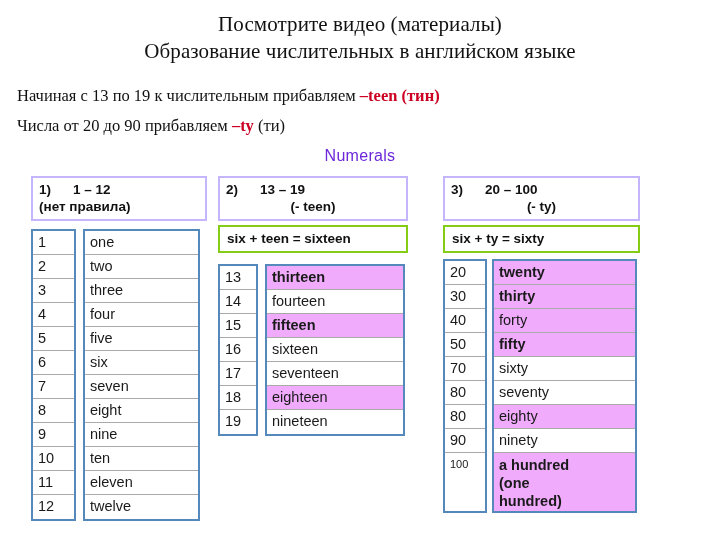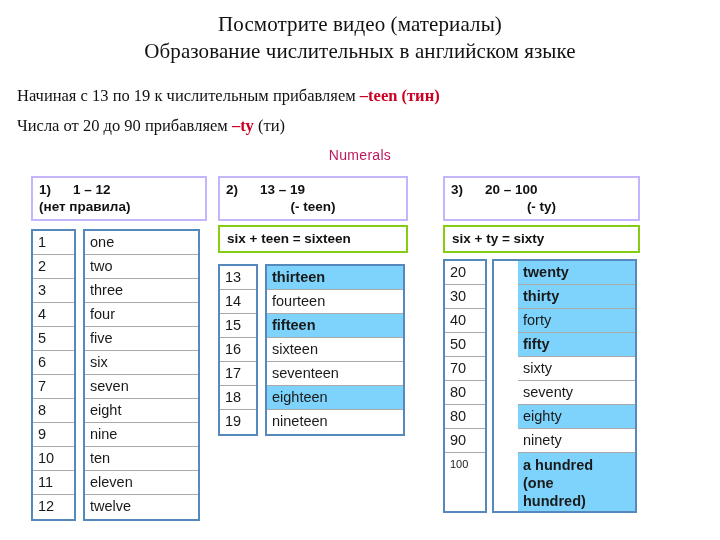--- a/index.html
+++ b/index.html
@@ -54,23 +54,23 @@
     height: 380px;
     margin-top: 6px;
   }
   .fig-title {
     position: absolute;
     left: 0;
     top: 0;
     width: 720px;
     text-align: center;
     font-family: "Liberation Sans", sans-serif;
-    font-size: 14px;
+    font-size: 16px;
     font-weight: normal;
-    color: #be185d;
+    color: #6d28d9;
     letter-spacing: 0.3px;
   }
 
   .col {
     position: absolute;
     top: 29px;
   }
   .col1 { left: 31px;  width: 176px; }
   .col2 { left: 218px; width: 190px; }
   .col3 { left: 443px; width: 197px; }
@@ -149,23 +149,23 @@
 
   .num-stack .cell { text-align: left; }
   .word-stack .cell { text-align: left; }
 
   
   .col1 .num-stack { width: 45px; }
   .col1 .word-stack { width: 117px; }
   .col2 .num-stack { width: 40px; }
   .col2 .word-stack { width: 140px; }
   .col3 .num-stack { width: 44px; }
-  .col3 .word-stack { width: 145px; padding-left: 24px; }
-
-  .cell.hl { background: #7dd3fc; }
+  .col3 .word-stack { width: 145px; }
+
+  .cell.hl { background: #f0abfc; }
   .cell.bold { font-weight: bold; }
   .cell.small { font-size: 11px; }
 
   .cell.tall {
     height: 58px;
     line-height: 18px;
     padding-top: 3px;
     white-space: normal;
   }
   .cell.tall .l1 { font-weight: bold; display: block; }

